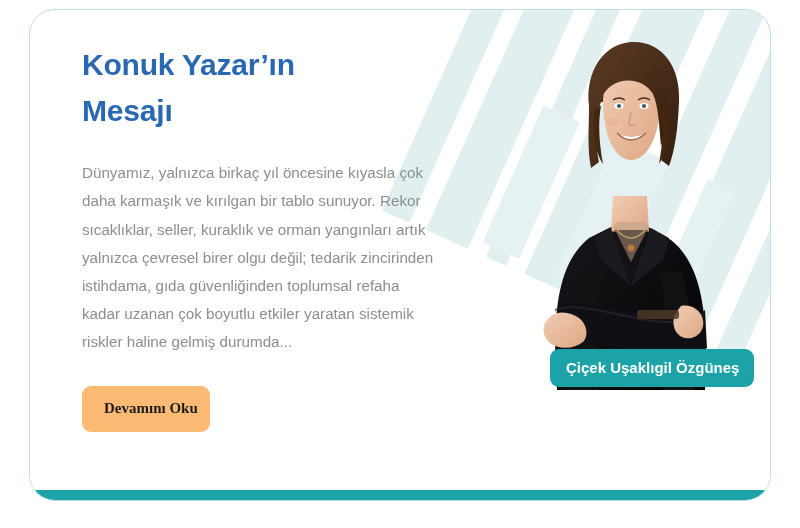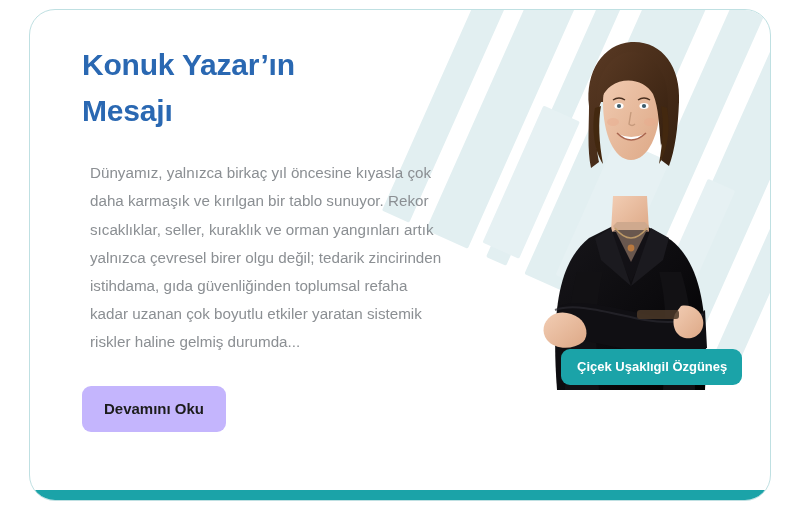--- a/index.html
+++ b/index.html
@@ -103,56 +103,56 @@
     line-height: 1.52;
     letter-spacing: -0.2px;
     margin: 0 0 0 0;
     white-space: pre-line;
   }
 
   .body-text {
     color: #8b8f93;
     font-size: 15.2px;
     line-height: 28.2px;
-    margin: 26px 0 0 8px;
+    margin: 26px 0 0 0;
     width: 352px;
   }
 
   .cta {
     display: inline-block;
     margin-top: 29px;
-    background: #c4b5fd;
+    background: #fdba74;
     color: #1c1c1c;
     font-size: 15px;
     font-weight: bold;
     border: none;
     border-radius: 9px;
-    padding: 14px 22px 15px 22px;
+    padding: 14px 12px 15px 22px;
     cursor: pointer;
-    font-family: Liberation Sans, sans-serif;
+    font-family: Liberation Serif, serif;
   }
 
   
   .portrait {
     position: absolute;
     left: 455px;
     top: 0;
     width: 290px;
     height: 380px;
     pointer-events: none;
   }
 
   
   .badge-name {
     position: absolute;
-    left: 531px;
+    left: 520px;
     top: 339px;
     background: #1ba3a8;
     color: #ffffff;
-    font-size: 13px;
+    font-size: 15px;
     font-weight: bold;
     border-radius: 9px;
     padding: 10px 15px 11px 16px;
     white-space: nowrap;
   }
   .badge-role {
     position: absolute;
     left: 551px;
     top: 388px;
     background: #21a7ab;

